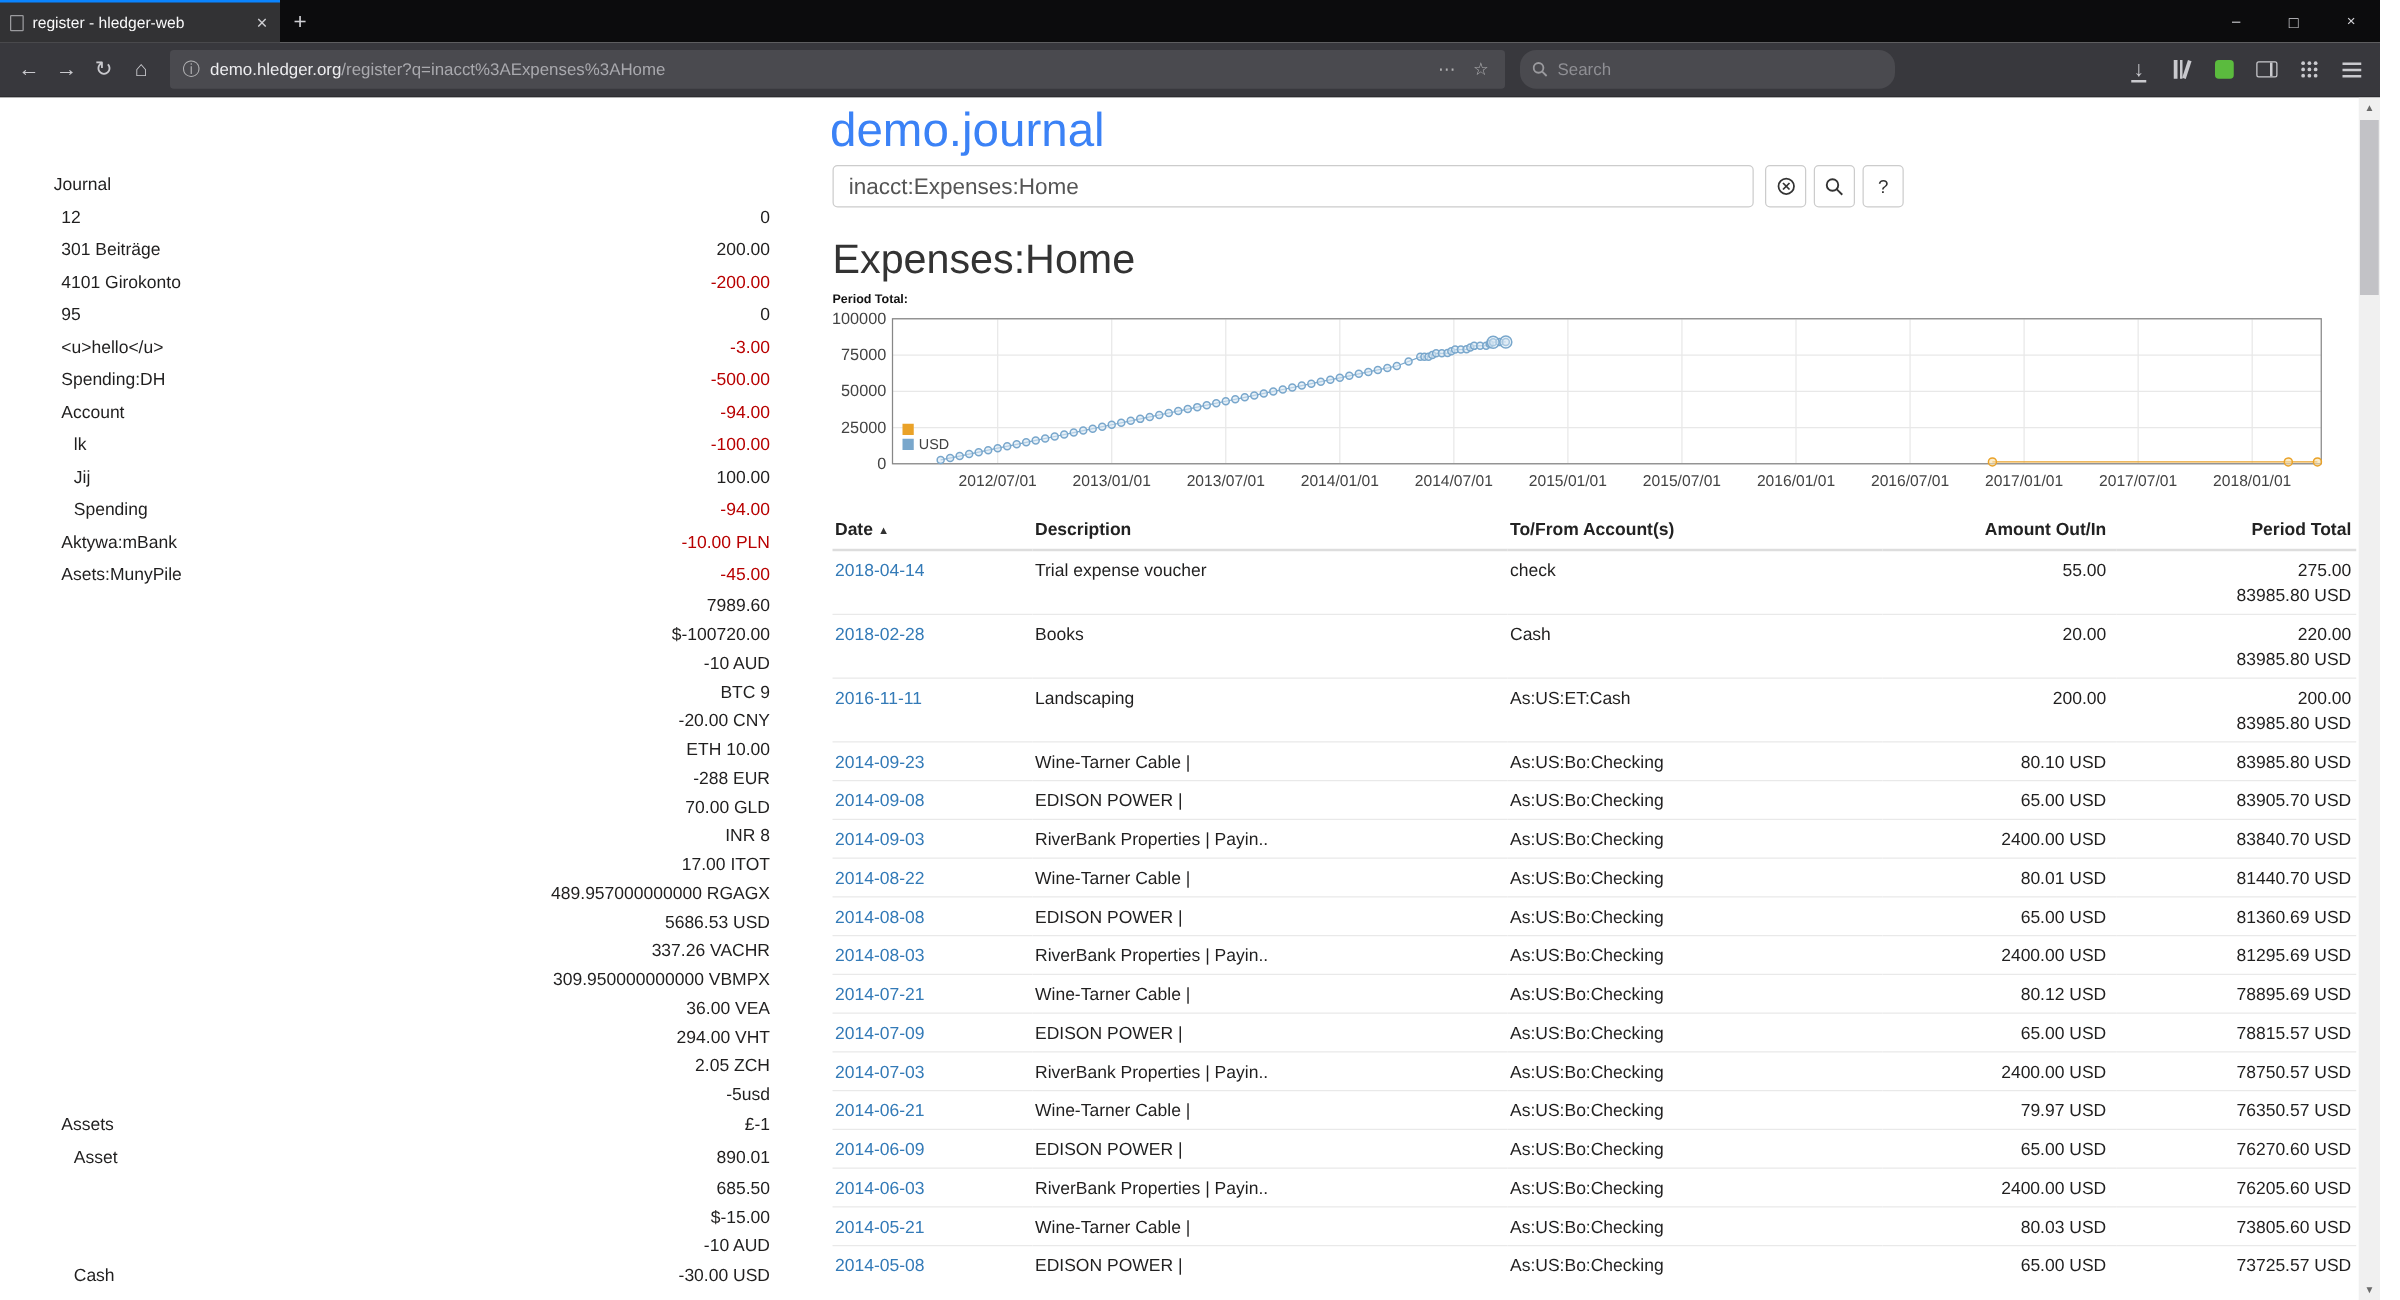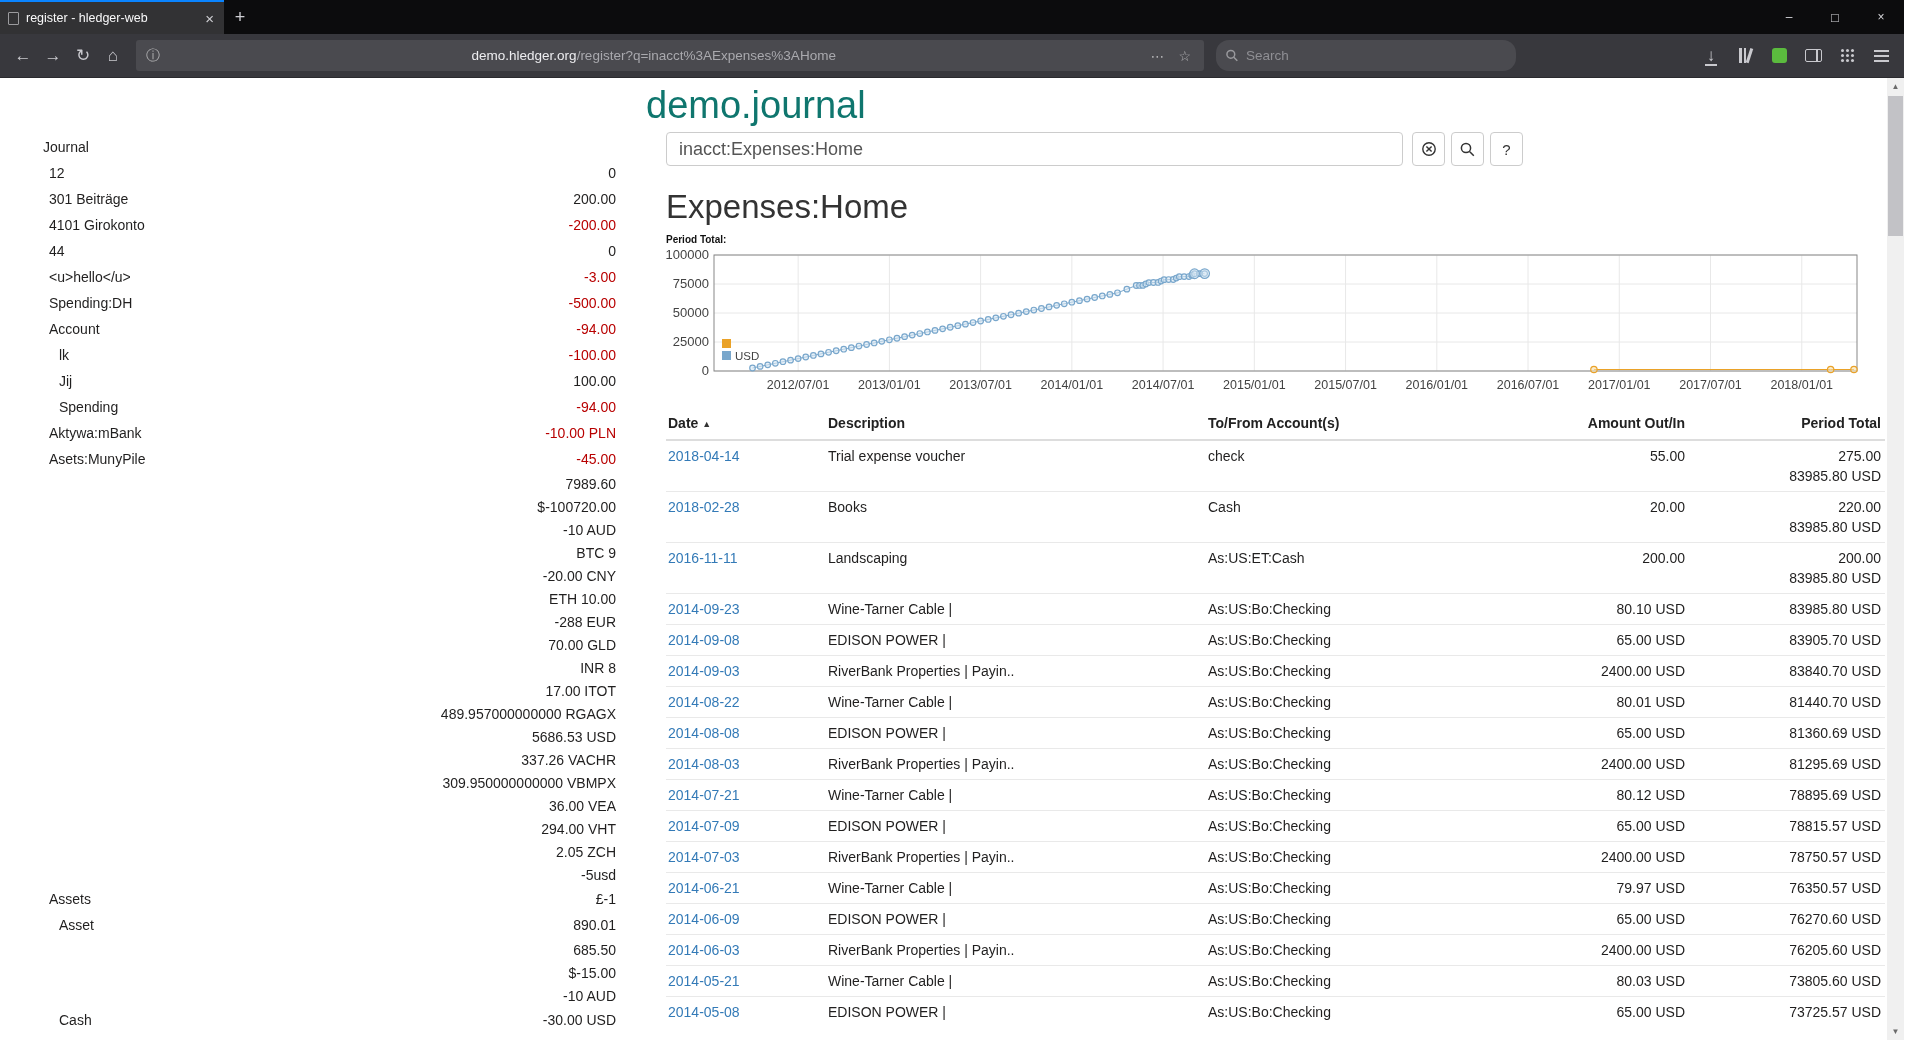--- a/index.html
+++ b/index.html
@@ -17,21 +17,21 @@
   .newtab { width:32px; display:flex; align-items:center; justify-content:center; color:#cfcfd3; font-size:18px; }
   .win-controls { margin-left:auto; display:flex; }
   .win-btn { width:46px; display:flex; align-items:center; justify-content:center; color:#d7d7db; font-size:12px; }
   .win-btn.max { font-size:13px; }
 
   
   .navbar { height:44px; background:#38383d; border-bottom:1px solid #2a2a2e; display:flex; align-items:center; padding:0 8px; flex:none; }
   .nav-icon { width:30px; height:30px; display:flex; align-items:center; justify-content:center; color:#c9c9ce; font-size:17px; border-radius:3px; flex:none; }
   .urlbar { width:1068px; height:31px; background:#4a4a4f; border-radius:3px; display:flex; align-items:center; gap:8px; padding:0 10px; margin-left:8px; flex:none; }
   .url-info { color:#b1b1b3; font-size:14px; }
-  .url-text { flex:1; font-size:13.5px; color:#a9a9ae; white-space:nowrap; overflow:hidden;text-align:center; }
+  .url-text { flex:1; font-size:13.5px; color:#a9a9ae; white-space:nowrap; overflow:hidden; }
   .url-domain { color:#ededf0; }
   .url-action { color:#b1b1b3; font-size:14px; padding:0 3px; }
   .searchbar { width:300px; height:31px; background:#4a4a4f; border-radius:13px; display:flex; align-items:center; gap:8px; padding:0 10px; margin-left:12px; flex:none; }
   .searchbar input { background:transparent; border:none; outline:none; color:#d7d7db; font-size:13.5px; width:100%; font-family:inherit; }
   .searchbar input::placeholder { color:#8f8f94; }
   .nav-right { margin-left:auto; display:flex; align-items:center; gap:4px; }
   .dl-icon { display:flex; flex-direction:column; align-items:center; }
   .dl-icon .bar { width:12px; height:2px; background:#c9c9ce; margin-top:-2px; }
   .lib-icon { display:flex; gap:2px; align-items:flex-end; height:15px; }
   .lib-icon i { display:block; width:2.5px; height:15px; background:#c9c9ce; }
@@ -39,21 +39,21 @@
   .ext-icon { width:15px; height:15px; border-radius:3px; background:#5bbb3e; }
   .panel-icon { width:17px; height:13px; border:1.5px solid #c9c9ce; border-radius:2px; position:relative; }
   .panel-icon::after { content:""; position:absolute; right:3px; top:0; bottom:0; width:1.5px; background:#c9c9ce; }
   .grid-dots { width:3px; height:3px; margin:0 10px 10px 0; background:#c9c9ce; border-radius:50%;
     box-shadow:5px 0 #c9c9ce,10px 0 #c9c9ce,0 5px #c9c9ce,5px 5px #c9c9ce,10px 5px #c9c9ce,0 10px #c9c9ce,5px 10px #c9c9ce,10px 10px #c9c9ce; }
   .burger { display:flex; flex-direction:column; gap:3px; }
   .burger i { display:block; width:15px; height:2px; background:#c9c9ce; }
 
   
   .content { flex:1; position:relative; background:#fff; overflow:hidden; }
-  .page-title { position:absolute; left:646px; top:6px; font-size:38px; font-weight:400; color:#0f766e; }
+  .page-title { position:absolute; left:664px; top:6px; font-size:38px; font-weight:400; color:#3b82f6; }
 
   .sidebar { position:absolute; left:43px; top:56px; width:573px; font-size:14px; }
   .side-row { height:26px; display:flex; align-items:center; }
   .side-row.cont { height:23px; }
   .side-row.d1 .side-label { padding-left:6px; }
   .side-row.d2 .side-label { padding-left:16px; }
   .side-amt { margin-left:auto; }
   .neg { color:#b80000; }
 
   .main { position:absolute; left:666px; top:54px; width:1219px; }
@@ -165,21 +165,21 @@
           </div>
           <div class="side-row d1">
             <span class="side-label">301 Beiträge</span>
             <span class="side-amt">200.00</span>
           </div>
           <div class="side-row d1">
             <span class="side-label">4101 Girokonto</span>
             <span class="side-amt neg">-200.00</span>
           </div>
           <div class="side-row d1">
-            <span class="side-label">44</span>
+            <span class="side-label">95</span>
             <span class="side-amt">0</span>
           </div>
           <div class="side-row d1">
             <span class="side-label">&lt;u&gt;hello&lt;/u&gt;</span>
             <span class="side-amt neg">-3.00</span>
           </div>
           <div class="side-row d1">
             <span class="side-label">Spending:DH</span>
             <span class="side-amt neg">-500.00</span>
           </div>

